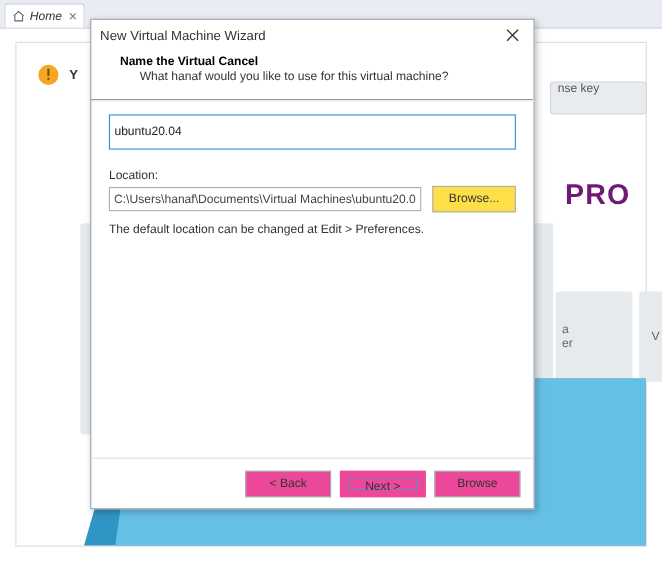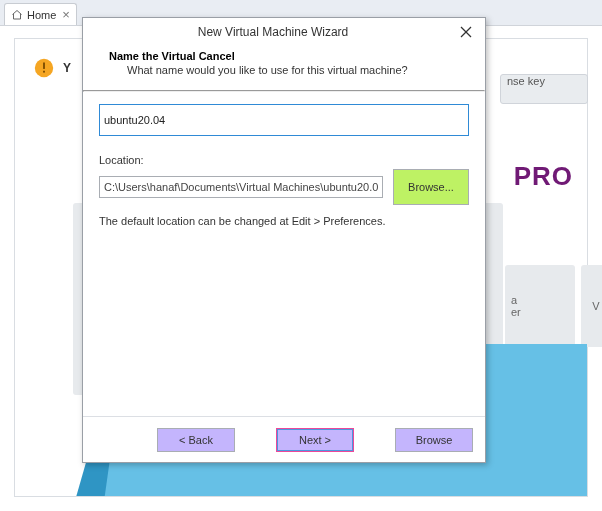--- a/index.html
+++ b/index.html
@@ -1,58 +1,58 @@
 <!DOCTYPE html>
 <html><head>
 <meta charset="utf-8">
 <style>
   * { box-sizing: border-box; font-family: "Segoe UI", Tahoma, sans-serif; }
   body { margin: 0; width: 602px; height: 511px; overflow: hidden; background: #fff; position: relative; }
   
   
   .bg-window { position: absolute; inset: 0; background: #fff; }
-  .tabbar { height: 26px; background: #e9edf3; display: flex; align-items: flex-end; padding: 0 4px; border-bottom: 1px solid #d0d4da; }
+  .tabbar { height: 26px; background: #e9edf3; display: flex; align-items: flex-end; padding: 0 4px; border-bottom: 1px solid #d0d4da; font-style: italic; }
   .tab { background: #fff; border: 1px solid #c8ccd2; border-bottom: none; border-top-left-radius: 3px; border-top-right-radius: 3px; height: 22px; display: flex; align-items: center; padding: 0 6px; font-size: 11px; color: #333; }
   .tab svg { margin-right: 4px; }
   .tab-close { margin-left: 6px; color: #777; font-size: 13px; line-height: 1; }
   .bg-body { position: absolute; left: 14px; top: 38px; right: 14px; bottom: 14px; border: 1px solid #d9dde2; background: #fff; }
   .bg-warning { position: absolute; left: 18px; top: 18px; display: flex; align-items: center; gap: 8px; }
   .warn-icon { width: 22px; height: 22px; }
   .bg-pro { position: absolute; right: 14px; top: 122px; font-size: 26px; font-weight: 700; color: #701a75; letter-spacing: 1px; }
   .bg-license-btn { position: absolute; right: -1px; top: 35px; width:88px; height:30px; background:#e9ecef; border:1px solid #d0d4da; font-size:11px; color:#555; display:flex; justify-content:flex-start; padding-left:6px; border-radius:3px; }
   .bg-card { position: absolute; background: #e7eaed; border-radius: 3px; }
   .bg-card-fragment { right: 12px; top: 226px; width: 70px; height: 82px; display:flex; flex-direction:column; justify-content:center; align-items:flex-start; padding-left:6px; font-size:11px; color:#666; }
   .bg-card-strip { left: 58px; top: 164px; width: 430px; height: 192px; }
   .bg-wedge { position: absolute; left: 0; right: 0; bottom: 0; height: 152px; overflow: hidden; }
   .bg-wedge::before { content: ""; position: absolute; right: -60px; bottom: -120px; width: 520px; height: 520px; background: #2f95c4; transform: rotate(16deg); }
   .bg-wedge::after { content: ""; position: absolute; right: -60px; bottom: -120px; width: 520px; height: 520px; background: #66c0e6; transform: rotate(8deg); }
   .bg-logo { position: absolute; left: 32px; bottom: 18px; font-size: 20px; font-weight: 600; color: #9da3aa; letter-spacing: -0.5px; }
   .bg-logo .w2 { font-weight: 400; }
 
   
   .dialog { position: absolute; left: 82px; top: 17px; width: 404px; height: 446px; background: #fff; border: 1px solid #9a9fa6; box-shadow: 2px 2px 6px rgba(0,0,0,0.25); display: flex; flex-direction: column; }
-  .titlebar { height: 28px; display: flex; align-items: center; padding: 0 8px; font-size: 12px; color: #333; text-align: center; }
+  .titlebar { height: 28px; display: flex; align-items: center; padding: 0 8px; font-size: 12px; color: #333; }
   .titlebar .title { flex: 1; }
   .titlebar .xbtn { width: 22px; height: 22px; display: flex; align-items: center; justify-content: center; cursor: pointer; }
   .titlebar .xbtn svg { stroke: #333; }
   .header-block { padding: 4px 0 14px 26px; }
   .header-block .h1 { font-size: 11px; font-weight: 700; color: #000; }
   .header-block .h2 { font-size: 11px; color: #333; padding-left: 18px; margin-top: 2px; }
   .rule { height: 1px; background: #dcdfe4; margin: 0; }
   .content { padding: 12px 16px 0 16px; flex: 1; }
   .lbl { font-size: 11px; color: #333; margin-bottom: 3px; }
   .vm-input { width: 100%; height: 32px; border: 1px solid #2f8ad6; outline: none; font-size: 11px; padding: 0 4px; color: #222; }
   .gap { height: 18px; }
   .loc-row { display: flex; gap: 10px; align-items: center; }
   .loc-input { flex: 1; height: 22px; border: 1px solid #a9adb3; font-size: 11px; padding: 0 4px; color: #444; background: #fff; }
-  .browse-btn { width: 76px; height: 36px; border: 1px solid #a9adb3; background: #bef264; font-size: 11px; color: #333; cursor: pointer; }
+  .browse-btn { width: 76px; height: 24px; border: 1px solid #a9adb3; background: #fde047; font-size: 11px; color: #333; cursor: pointer; }
   .hint { font-size: 11px; color: #333; margin-top: 10px; }
   .btnbar { height: 46px; border-top: 1px solid #dcdfe4; display: flex; align-items: center; justify-content: flex-end; gap: 8px; padding: 0 12px; }
-  .dlg-btn { min-width: 78px; height: 24px; font-size: 11px; border: 1px solid #a9adb3; background: #c4b5fd; color: #333; cursor: pointer; margin-left: 33px; }
-  .dlg-btn.primary { border: 1px solid #ec4899; box-shadow: inset 0 0 0 1px #4c97dd; }
+  .dlg-btn { min-width: 78px; height: 24px; font-size: 11px; border: 1px solid #a9adb3; background: #ec4899; color: #333; cursor: pointer; }
+  .dlg-btn.primary { border: 7px solid #ec4899; box-shadow: inset 0 0 0 1px #4c97dd; }
   .caret { font-family: inherit; }
 </style>
 </head>
 <body>
 
 <div class="bg-window">
   <div class="tabbar">
     <div class="tab">
       <svg width="12" height="12" viewBox="0 0 24 24" fill="none" stroke="#666" stroke-width="2">
           <path d="M3 11l9-8 9 8"></path>
@@ -92,21 +92,21 @@
     <span class="title">New Virtual Machine Wizard</span>
     <span class="xbtn">
       <svg width="12" height="12" viewBox="0 0 12 12" stroke-width="1.2" fill="none">
           <line x1="1" y1="1" x2="11" y2="11"></line>
           <line x1="11" y1="1" x2="1" y2="11"></line>
         </svg>
     </span>
   </div>
   <div class="header-block">
     <div class="h1">Name the Virtual Cancel</div>
-    <div class="h2">What name would you like to use for this virtual machine?</div>
+    <div class="h2">What hanaf would you like to use for this virtual machine?</div>
   </div>
   <hr class="rule">
   <div class="content">
     <input class="vm-input" type="text" value="ubuntu20.04" style="">
     <div class="gap"></div>
     <div class="lbl">Location:</div>
     <div class="loc-row">
       <input class="loc-input" type="text" value="C:\Users\hanaf\Documents\Virtual Machines\ubuntu20.04" style="">
       <button class="browse-btn">
         <span>Browse...</span>

